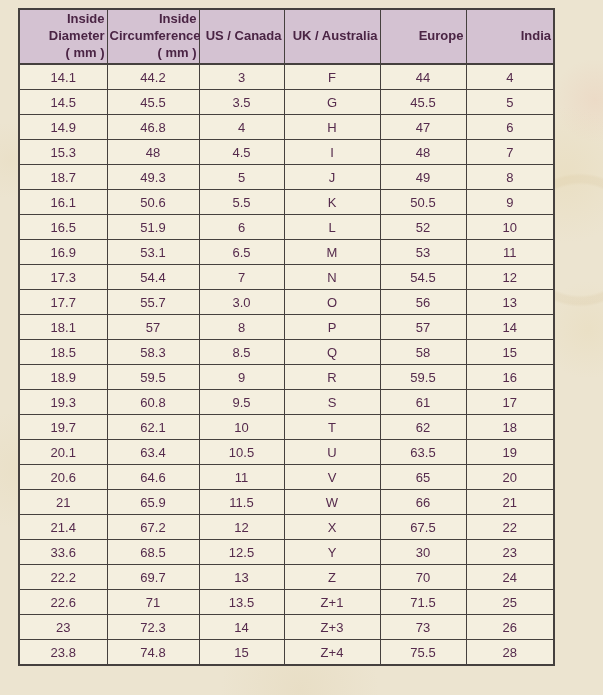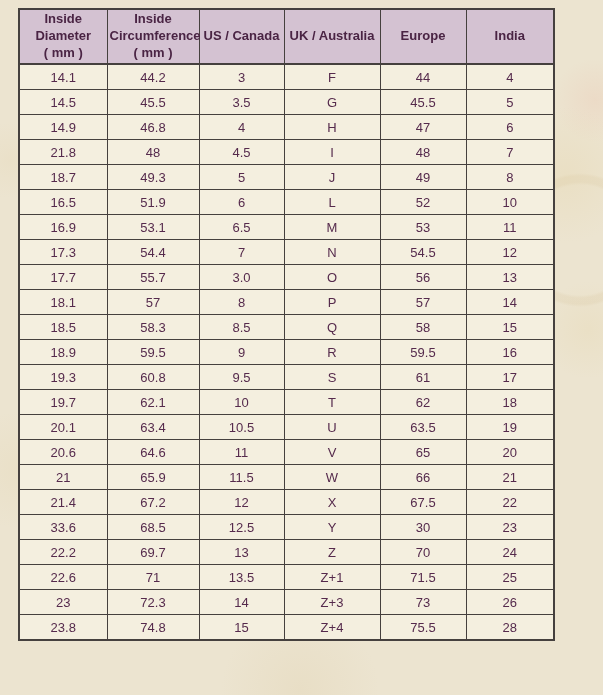--- a/index.html
+++ b/index.html
@@ -38,21 +38,21 @@
   }
   .ring-table th {
     background: var(--header-bg);
     color: var(--header-text);
     border: 1px solid var(--border);
     border-bottom-width: 2px;
     height: 53px;
     font-size: 13px;
     font-weight: 600;
     line-height: 1.3;
-    text-align: center;
+    text-align: right;
     vertical-align: middle;
     white-space: pre-line;
     padding: 0 2px;
   }
   .ring-table td {
     background: var(--cell-bg);
     color: var(--body-text);
     border: 1px solid var(--border);
     height: 24px;
     font-size: 13px;
@@ -106,36 +106,44 @@
       </tr>
       <tr>
         <td>14.9</td>
         <td>46.8</td>
         <td>4</td>
         <td>H</td>
         <td>47</td>
         <td>6</td>
       </tr>
       <tr>
-        <td>21.8</td>
+        <td>15.3</td>
         <td>48</td>
         <td>4.5</td>
         <td>I</td>
         <td>48</td>
         <td>7</td>
       </tr>
       <tr>
         <td>18.7</td>
         <td>49.3</td>
         <td>5</td>
         <td>J</td>
         <td>49</td>
         <td>8</td>
       </tr>
       <tr>
+        <td>16.1</td>
+        <td>50.6</td>
+        <td>5.5</td>
+        <td>K</td>
+        <td>50.5</td>
+        <td>9</td>
+      </tr>
+      <tr>
         <td>16.5</td>
         <td>51.9</td>
         <td>6</td>
         <td>L</td>
         <td>52</td>
         <td>10</td>
       </tr>
       <tr>
         <td>16.9</td>
         <td>53.1</td>

